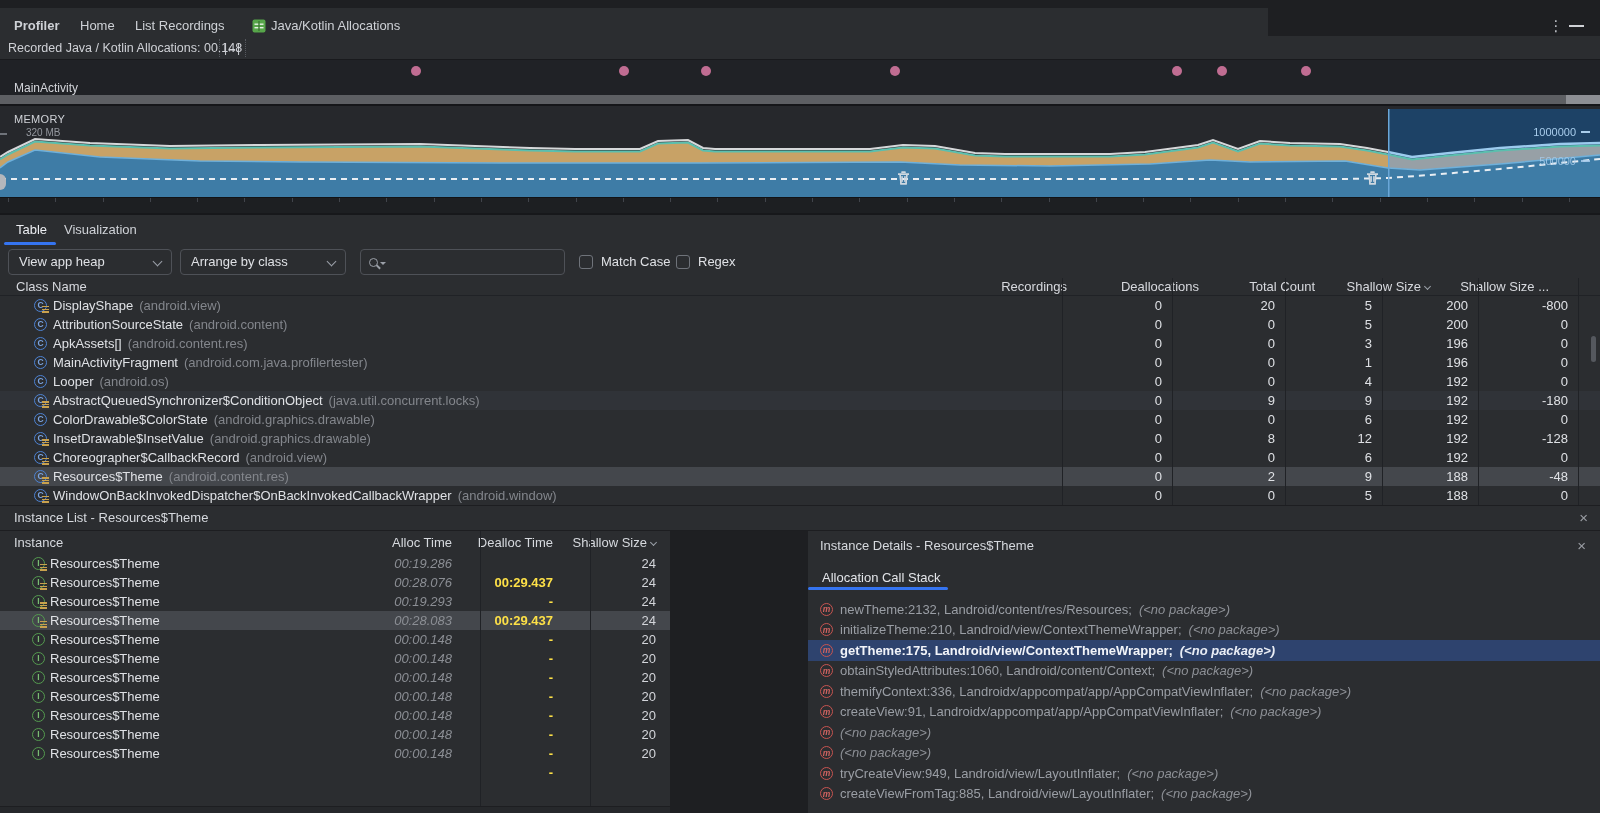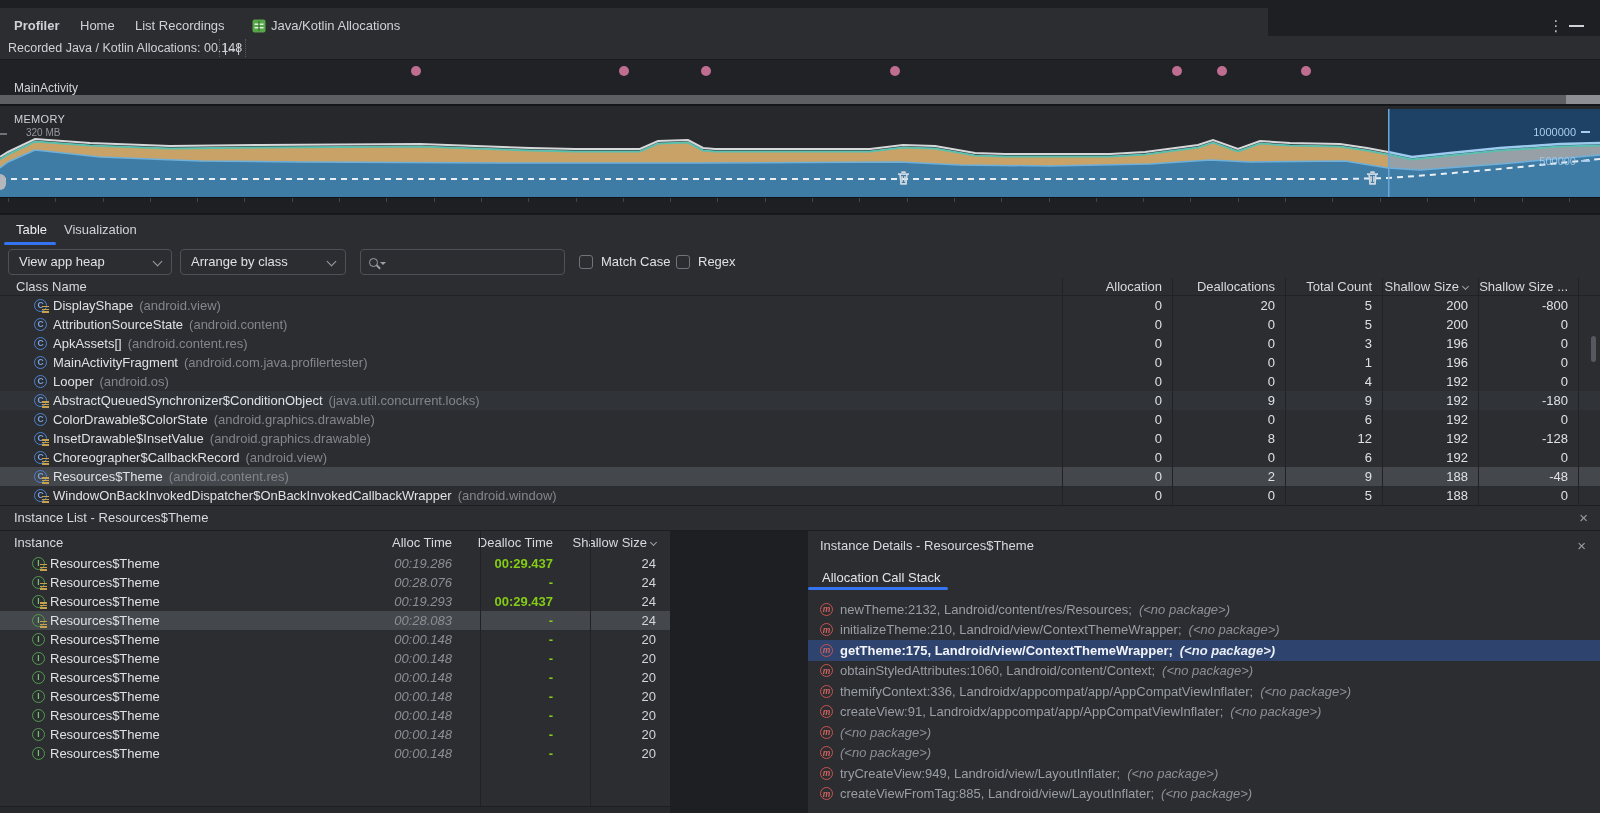--- a/index.html
+++ b/index.html
@@ -65,21 +65,21 @@
   .searchbox input{flex:1;background:transparent;border:none;outline:none;color:#dfe1e5;font-size:13px;min-width:0;}
   .caret{width:7px;height:7px;border-left:1.5px solid #9ba0a8;border-bottom:1.5px solid #9ba0a8;transform:rotate(-45deg);display:inline-block;}
   .mag{width:9px;height:9px;border:1.5px solid #9ba0a8;border-radius:50%;position:relative;display:inline-block;flex:none;}
   .mag::after{content:"";position:absolute;width:5px;height:1.5px;background:#9ba0a8;transform:rotate(45deg);right:-4px;bottom:-2px;}
   .magdrop{width:0;height:0;border:3px solid transparent;border-top-color:#9ba0a8;display:inline-block;margin-top:6px;flex:none;}
   .cb{position:absolute;top:10px;width:14px;height:14px;border:1.5px solid #6f737a;border-radius:3px;}
   .cb-label{position:absolute;top:0;height:33px;line-height:33px;color:#dfe1e5;}
 
   
   .class-table{position:absolute;left:0;top:278px;width:1600px;height:227px;background:#2b2d30;}
-  .ct-header{position:relative;height:18px;line-height:18px;display:flex;border-bottom:1px solid #202226;color:#d7d9de;}
+  .ct-header{position:relative;height:18px;line-height:18px;display:flex;border-bottom:1px solid #202226;color:#d7d9de;gap:19px;}
   .ct-header .h-name{flex:1;padding-left:16px;}
   .cell{text-align:right;padding-right:10px;}
   .c-a{width:110px;}.c-d{width:113px;}.c-t{width:97px;}.c-s{width:96px;}.c-s2{width:100px;overflow:hidden;white-space:nowrap;}.c-gap{width:22px;}
   .sort-caret{width:5px;height:5px;border-left:1.5px solid #9ba0a8;border-bottom:1.5px solid #9ba0a8;transform:rotate(-45deg);display:inline-block;margin-left:4px;margin-bottom:2px;}
   .crow{display:flex;height:19px;line-height:19px;}
   .crow.hover{background:#303338;}
   .crow.selected{background:#44474c;}
   .cname{flex:1;display:flex;align-items:center;padding-left:34px;gap:6px;overflow:hidden;white-space:nowrap;}
   .pkg{color:#83868c;}
   .vline{position:absolute;top:0;bottom:0;width:1px;background:#202226;pointer-events:none;}
@@ -102,21 +102,21 @@
   
   .bottom{position:absolute;left:0;top:531px;width:1600px;height:282px;}
   .inst-panel{position:absolute;left:0;top:0;width:670px;height:282px;background:#2b2d30;overflow:hidden;}
   .ip-header{position:relative;height:23px;line-height:23px;display:flex;color:#d6d9de;}
   .ip-header .h-name{flex:1;padding-left:14px;}
   .c-alloc{width:110px;}.c-dealloc{width:101px;}.c-size{width:107px;padding-right:14px;}
   .irow{display:flex;height:19px;line-height:19px;}
   .irow.selected{background:#44474c;}
   .iname{flex:1;display:flex;align-items:center;padding-left:32px;gap:5px;overflow:hidden;white-space:nowrap;}
   .i-alloc{font-style:italic;color:#8b8e94;}
-  .i-dealloc{color:#84cc16;font-weight:600;}
+  .i-dealloc{color:#fde047;font-weight:600;margin-top:19px;}
   .i-size{color:#d3d5da;}
   .ip-bottom-line{position:absolute;left:0;top:275px;width:798px;height:1px;background:#1d1e21;}
   .ip-bottom-strip{position:absolute;left:0;top:276px;width:798px;height:6px;background:#26282b;}
   .panel-divider{position:absolute;left:798px;top:0;width:10px;height:282px;background:#1e1f22;}
   .details-panel{position:absolute;left:808px;top:0;width:792px;height:282px;background:#2b2d30;overflow:hidden;padding-left:9px;}
   .dp-title{position:absolute;left:12px;top:4px;height:22px;line-height:22px;color:#d6d9de;}
   .dp-close{position:absolute;right:14px;top:4px;height:22px;line-height:22px;color:#9a9da3;font-size:15px;}
   .dp-tab{position:absolute;left:14px;top:39px;color:#e3e5e9;}
   .dp-underline{position:absolute;left:0px;top:56px;width:140px;height:3px;background:#3574f0;border-radius:2px;}
   .stack{position:absolute;left:0;top:68px;width:792px;}
@@ -255,21 +255,21 @@
     </div>
     <span class="cb" style="left:579px"></span>
     <span class="cb-label" style="left:601px">Match Case</span>
     <span class="cb" style="left:676px"></span>
     <span class="cb-label" style="left:698px">Regex</span>
   </div>
 
   <div class="class-table">
     <div class="ct-header">
       <div class="h-name">Class Name</div>
-      <div class="cell c-a">Allocation</div>
+      <div class="cell c-a">Recordings</div>
       <div class="cell c-d">Deallocations</div>
       <div class="cell c-t">Total Count</div>
       <div class="cell c-s"><span>Shallow Size</span><span class="sort-caret"></span></div>
       <div class="cell c-s2">Shallow Size ...</div>
       <div class="c-gap"></div>
     </div>
     <div>
         <div class="crow badged">
     <div class="cname">
       <span class="cicon">

